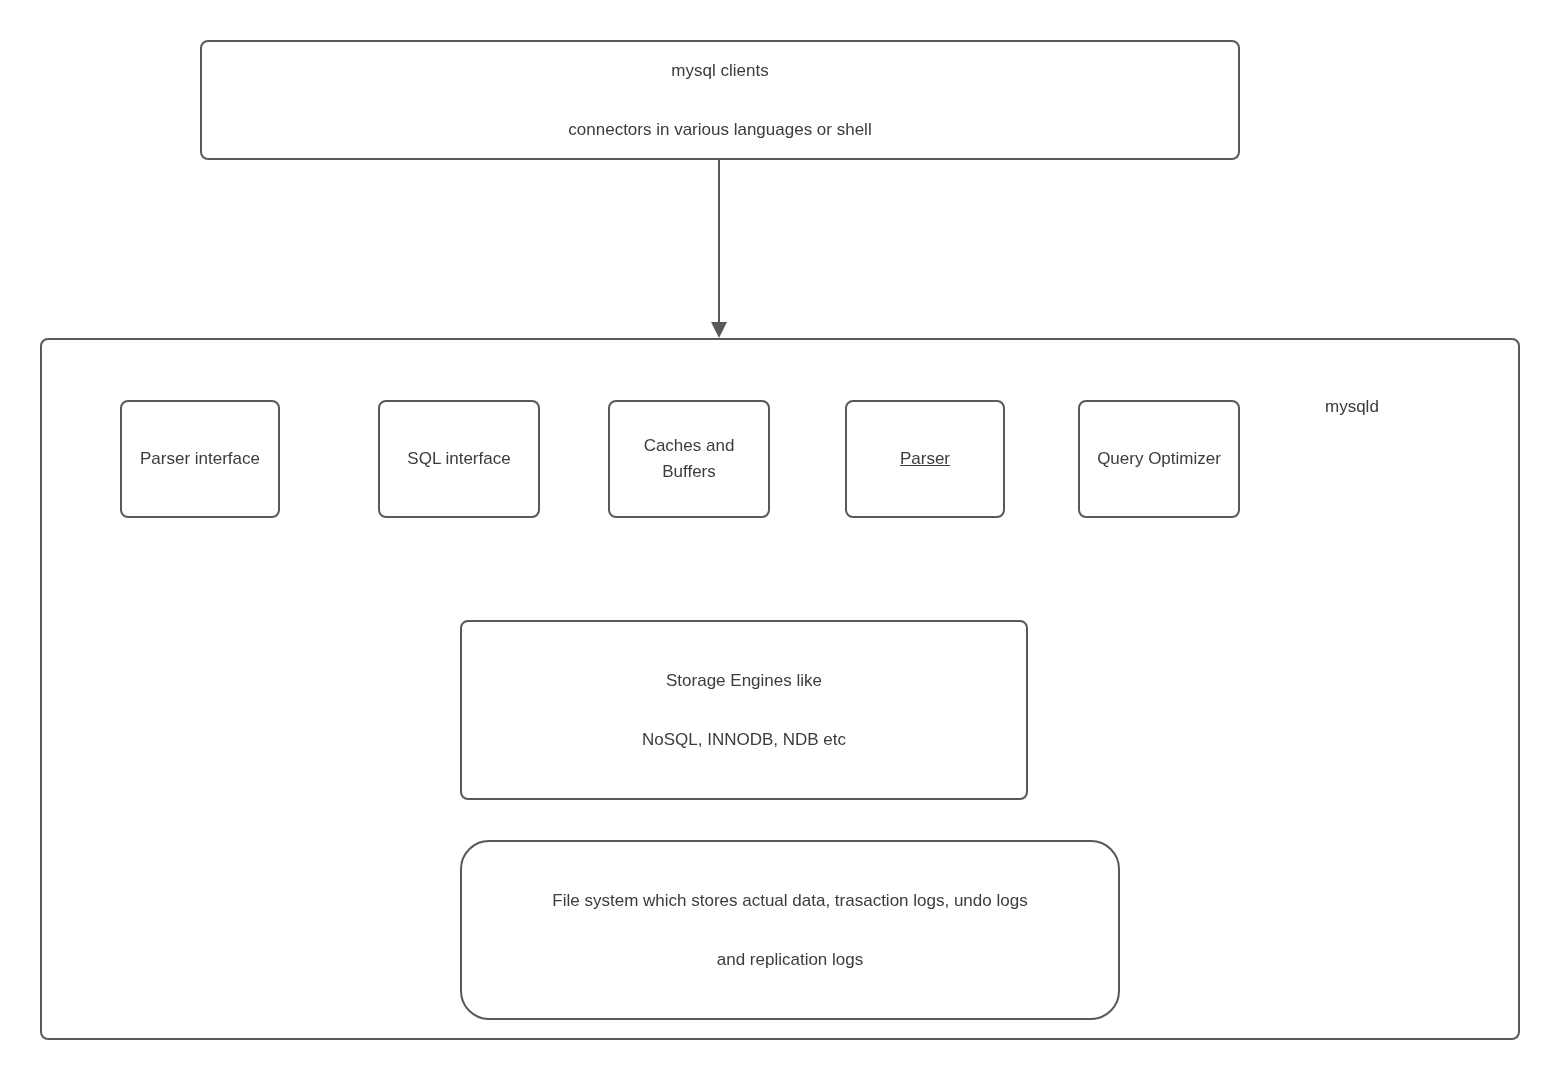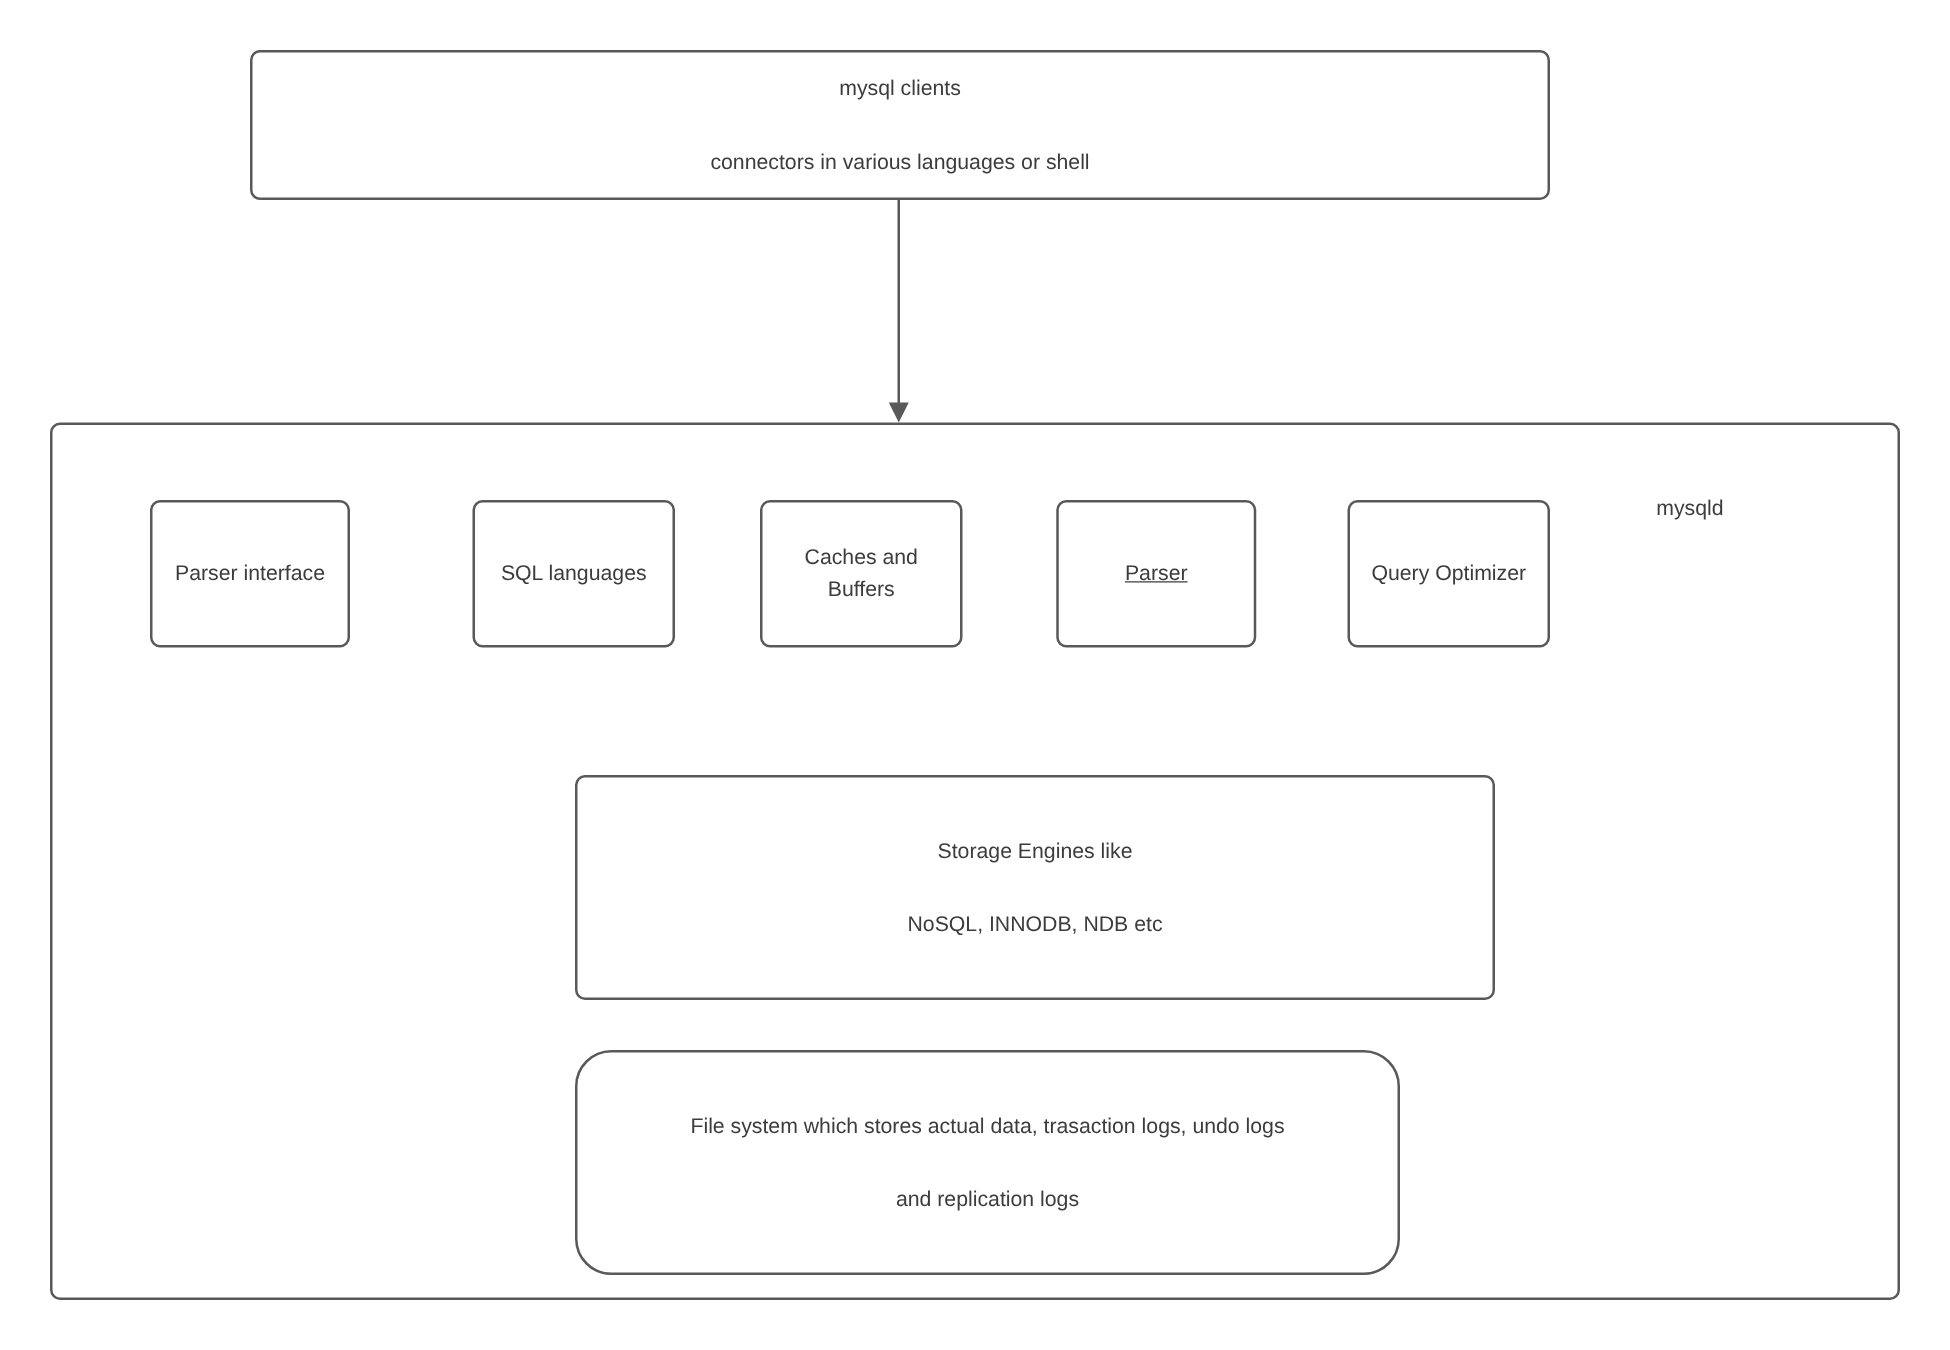--- a/index.html
+++ b/index.html
@@ -25,21 +25,21 @@
     line-height: 26px;
   }
   .clients-box      { left: 200px;  top: 40px;  width: 1040px; height: 120px; }
   .mysqld-container { left: 40px;   top: 338px; width: 1480px; height: 702px; }
   .small-box        { top: 400px; height: 118px; padding: 0 14px; }
   .box-nosql        { left: 120px;  width: 160px; }
   .box-sql          { left: 378px;  width: 162px; }
   .box-caches       { left: 608px;  width: 162px; }
   .box-parser       { left: 845px;  width: 160px; text-decoration: underline; }
   .box-query        { left: 1078px; width: 162px; }
-  .storage-box      { left: 460px;  top: 620px; width: 736px; height: 180px; }
+  .storage-box      { left: 460px;  top: 620px; width: 568px; height: 180px; }
   .filesystem-box   { left: 460px;  top: 840px; width: 660px; height: 180px; border-radius: 29px; }
   .mysqld-label {
     position: absolute;
     left: 1325px; top: 396px;
     font-size: 17px;
     line-height: 22px;
   }
   .arrow-line {
     position: absolute;
     left: 718px; top: 160px;
@@ -66,21 +66,21 @@
 <div class="arrow-line"></div>
 <div class="arrow-head"></div>
 
 <div class="shape mysqld-container"></div>
 <div class="mysqld-label">mysqld</div>
 
 <div class="shape small-box box-nosql">
   <span>Parser interface</span>
 </div>
 <div class="shape small-box box-sql">
-  <span>SQL languages</span>
+  <span>SQL interface</span>
 </div>
 <div class="shape small-box box-caches">
   <span>Caches and Buffers</span>
 </div>
 <div class="shape small-box box-parser">
   <span>Parser</span>
 </div>
 <div class="shape small-box box-query">
   <span>Query Optimizer</span>
 </div>

